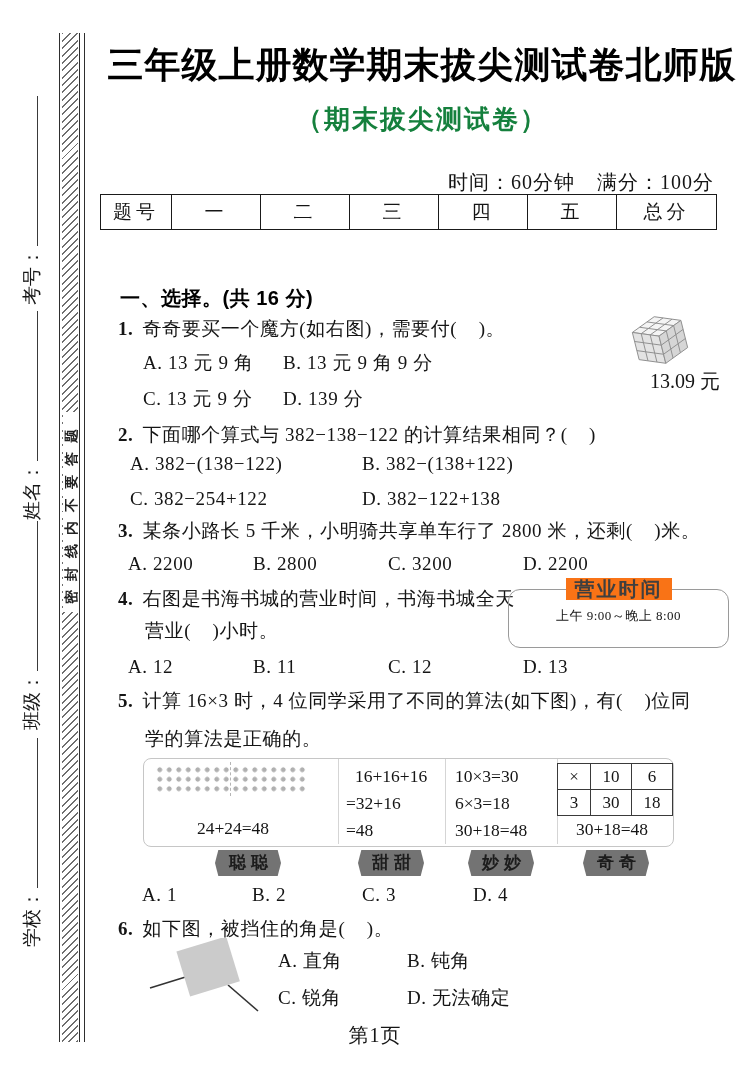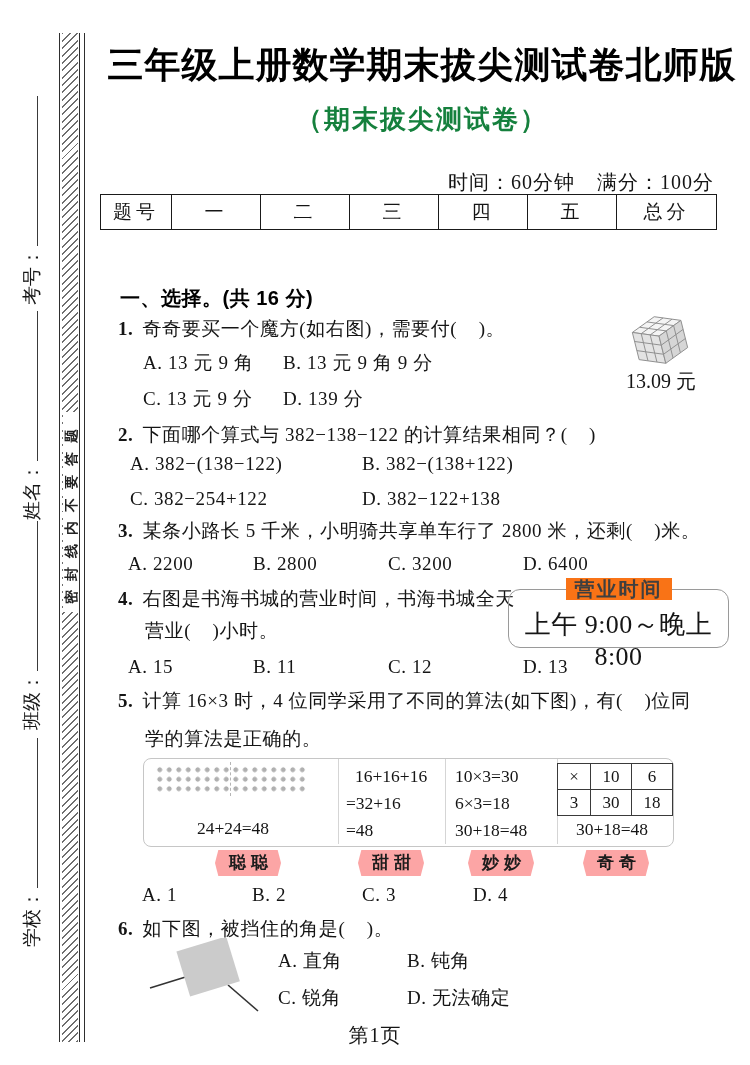--- a/index.html
+++ b/index.html
@@ -34,43 +34,43 @@
   .score-table tr.r2 td{height:39px;}
 
   
   .sec-head{position:absolute;left:99px;top:285px;
          font:800 20px "Liberation Sans","DejaVu Sans",sans-serif;letter-spacing:.5px;color:#000;margin-left:21px;}
   .qline{position:absolute;font-size:19px;white-space:nowrap;letter-spacing:.6px;}
   .qnum{font-weight:700;margin-right:9px;}
   .opt{position:absolute;font-size:19px;white-space:nowrap;letter-spacing:.6px;}
 
   
-  .cube-caption{position:absolute;left:602px;top:368px;width:118px;text-align:center;font-size:20px;}
+  .cube-caption{position:absolute;left:602px;top:368px;width:118px;text-align:right;font-size:20px;}
 
   
   .sign{position:absolute;left:508px;top:589px;width:219px;height:57px;
         border:1.5px solid #9a9a9a;border-radius:12px;}
   .sign-title{position:absolute;top:-14px;left:0;right:0;text-align:center;}
   .sign-title span{background:#f97316;padding:0 9px;color:#3f3f3f;letter-spacing:2px;
         font:800 20px "Liberation Sans","DejaVu Sans",sans-serif;}
-  .sign-hours{margin-top:17px;text-align:center;font-size:26px;letter-spacing:.5px;}
+  .sign-hours{margin-top:17px;text-align:center;font-size:13px;letter-spacing:.5px;}
 
   
   .fig5{position:absolute;left:143px;top:758px;width:529px;height:87px;
         border:1.5px solid #c6c6c6;border-radius:8px;}
   .fig5-div{position:absolute;top:759px;height:85px;width:0;border-left:1px solid #d5d5d5;}
   .dots{position:absolute;left:155px;top:765px;width:153px;height:29px;
         background-image:radial-gradient(circle,#b0b0b0 2.2px,transparent 2.7px);
         background-size:9.5px 9.5px;}
   .dots-dash{position:absolute;left:230px;top:762px;height:34px;width:0;border-left:1.5px dashed #b5b5b5;}
   .meq{position:absolute;font-size:17.5px;white-space:nowrap;}
   .meq.c{text-align:center;}
   .mini-table{position:absolute;left:557px;top:763px;border-collapse:collapse;table-layout:fixed;}
   .mini-table td{border:1.5px solid #3a3a3a;height:25px;text-align:center;font-size:17px;padding:0;}
-  .tag{position:absolute;top:850px;transform:translateX(-50%);background:#fca5a5;color:#1c1c1c;
+  .tag{position:absolute;top:850px;transform:translateX(-50%);background:#737373;color:#1c1c1c;
        font:700 17px "Liberation Sans","DejaVu Sans",sans-serif;letter-spacing:5px;
        padding:1px 8px 2px 14px;clip-path:polygon(5% 0,95% 0,100% 50%,95% 100%,5% 100%,0 50%);}
 
   .footer{position:absolute;left:0;width:750px;top:1022px;text-align:center;font-size:20px;letter-spacing:1px;}
 </style>
 </head>
 <body>
 
 <div class="page">
 
@@ -142,35 +142,35 @@
   <span class="opt" style="left:362px;top:453px">B. 382−(138+122)</span>
   <span class="opt" style="left:130px;top:488px">C. 382−254+122</span>
   <span class="opt" style="left:362px;top:488px">D. 382−122+138</span>
 
   <div class="qline" style="left:118px;top:518px">
     <span class="qnum">3.</span><span>某条小路长 5 千米，小明骑共享单车行了 2800 米，还剩(&nbsp;&nbsp;&nbsp;&nbsp;)米。</span>
   </div>
   <span class="opt" style="left:128px;top:553px">A. 2200</span>
   <span class="opt" style="left:253px;top:553px">B. 2800</span>
   <span class="opt" style="left:388px;top:553px">C. 3200</span>
-  <span class="opt" style="left:523px;top:553px">D. 6400</span>
+  <span class="opt" style="left:523px;top:553px">D. 2200</span>
 
   <div class="qline" style="left:118px;top:586px">
     <span class="qnum">4.</span><span>右图是书海书城的营业时间，书海书城全天</span>
   </div>
   <div class="qline" style="left:145px;top:618px">营业(&nbsp;&nbsp;&nbsp;&nbsp;)小时。</div>
 
   <div class="sign">
     <div class="sign-title">
       <span>营业时间</span>
     </div>
     <div class="sign-hours">上午 9:00～晚上 8:00</div>
   </div>
 
-  <span class="opt" style="left:128px;top:656px">A. 15</span>
+  <span class="opt" style="left:128px;top:656px">A. 12</span>
   <span class="opt" style="left:253px;top:656px">B. 11</span>
   <span class="opt" style="left:388px;top:656px">C. 12</span>
   <span class="opt" style="left:523px;top:656px">D. 13</span>
 
   <div class="qline" style="left:118px;top:688px">
     <span class="qnum">5.</span><span>计算 16×3 时，4 位同学采用了不同的算法(如下图)，有(&nbsp;&nbsp;&nbsp;&nbsp;)位同</span>
   </div>
   <div class="qline" style="left:145px;top:726px">学的算法是正确的。</div>
 
   <div class="fig5"></div>

